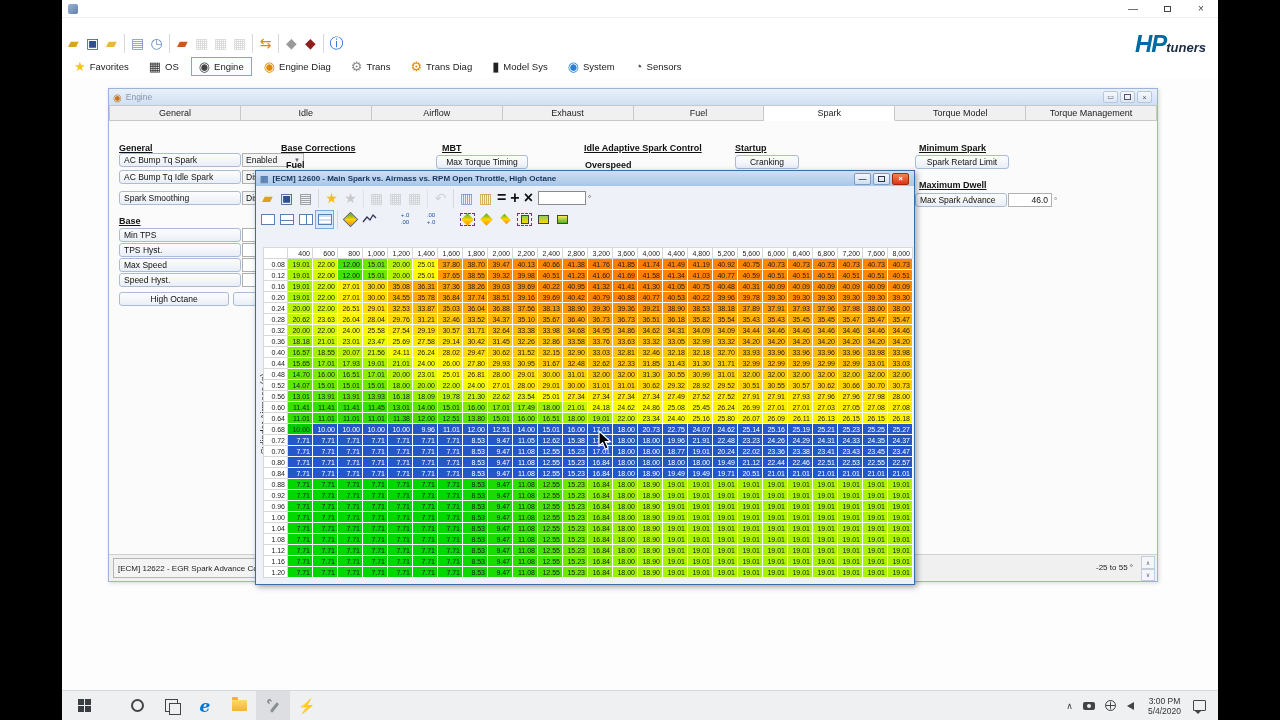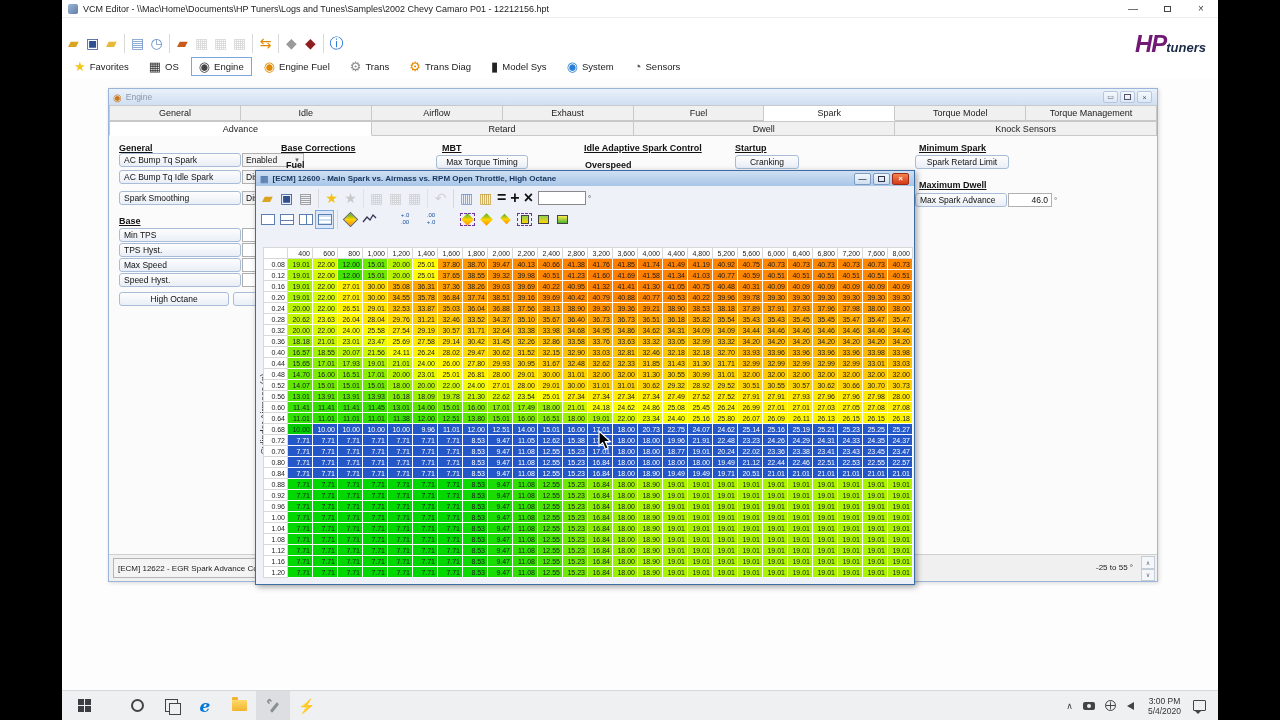--- a/index.html
+++ b/index.html
@@ -17,21 +17,21 @@
   .menu-item{padding:0 9px;}
   .toolbar{position:absolute;left:2px;top:31px;right:0;height:24px;display:flex;align-items:center;background:#fff;}
   .gi{display:inline-flex;width:19px;height:19px;align-items:center;justify-content:center;font-size:14px;line-height:1;}
   .gi.dis{opacity:.55;filter:grayscale(1);}
   .gi.sep{border-left:1px solid #d8d8d8;margin-left:3px;padding-left:3px;width:23px;}
   .catbar{position:absolute;left:4px;top:55px;right:0;height:22px;display:flex;align-items:center;background:#fff;font-size:9.5px;color:#222;}
   .cat-item{display:flex;align-items:center;gap:4px;padding:2px 7px;margin-right:4px;border:1px solid transparent;}
   .cat-item.active{border:1px solid #7aa7e0;background:#fdfdfd;}
   .cat-ic{font-size:13px;line-height:1;}
   .logo{position:absolute;right:12px;top:30px;font-style:italic;}
-  .logo .hp{font-weight:bold;font-size:24px;color:#701a75;letter-spacing:-1px;margin-left:36px;}
+  .logo .hp{font-weight:bold;font-size:24px;color:#0369a1;letter-spacing:-1px;margin-left:36px;}
   .logo .tn{font-weight:bold;font-size:13px;color:#1a2b45;}
   .workarea{position:absolute;left:0;top:78px;right:0;bottom:0;background:#fdfdfd;}
   
   .engine-win{position:absolute;left:46px;top:10px;width:1050px;height:494px;background:#fbfbfb;border:1px solid #9ab5d9;box-shadow:1px 1px 4px rgba(0,0,0,.15);}
   .e-title{position:absolute;left:0;top:0;right:0;height:16px;background:linear-gradient(#eaf1fa,#cfdff2);display:flex;align-items:center;font-size:8.5px;color:#8a97a8;}
   .e-title .eic{margin:0 4px;font-size:10px;color:#c87820;}
   .e-btn{width:15px;height:12px;border:1px solid #b8c6dc;background:linear-gradient(#f6f9fd,#dde8f6);display:flex;align-items:center;justify-content:center;font-size:7px;color:#556;margin-right:2px;border-radius:2px;}
   .tabs{position:absolute;left:0;right:0;display:flex;}
   .tabs1{top:16px;height:16px;}
   .tabs2{top:32px;height:15px;}
@@ -122,21 +122,20 @@
 </style>
 </head>
 <body>
 
 <div class="stage">
   <div class="desktop">
 
     <div class="vcm">
       <div class="titlebar">
         <span class="app-ic"></span>
-        <span>VCM Editor - \\Mac\Home\Documents\HP Tuners\Logs and Tunes\Samples\2002 Chevy Camaro P01 - 12212156.hpt</span>
         <span class="wbtns">
           <span class="wbtn">—</span>
           <span class="wbtn">
               <span class="restore-g"></span>
             </span>
           <span class="wbtn">×</span>
         </span>
       </div>
       <div class="toolbar">
           <span class="gi" style="color: rgb(217, 165, 32);">▰</span>
@@ -161,21 +160,21 @@
           <div class="cat-item">
             <span class="cat-ic" style="color: rgb(51, 51, 51);">▦</span>
             <span>OS</span>
           </div>
           <div class="cat-item active">
             <span class="cat-ic" style="color: rgb(68, 68, 68);">◉</span>
             <span>Engine</span>
           </div>
           <div class="cat-item">
             <span class="cat-ic" style="color: rgb(224, 138, 0);">◉</span>
-            <span>Engine Fuel</span>
+            <span>Engine Diag</span>
           </div>
           <div class="cat-item">
             <span class="cat-ic" style="color: rgb(138, 138, 138);">⚙</span>
             <span>Trans</span>
           </div>
           <div class="cat-item">
             <span class="cat-ic" style="color: rgb(224, 138, 0);">⚙</span>
             <span>Trans Diag</span>
           </div>
           <div class="cat-item">
@@ -209,26 +208,20 @@
           </div>
           <div class="tabs tabs1">
               <div class="tab">General</div>
               <div class="tab">Idle</div>
               <div class="tab">Airflow</div>
               <div class="tab">Exhaust</div>
               <div class="tab">Fuel</div>
               <div class="tab active">Spark</div>
               <div class="tab">Torque Model</div>
               <div class="tab">Torque Management</div>
-            </div>
-          <div class="tabs tabs2">
-              <div class="tab active">Advance</div>
-              <div class="tab">Retard</div>
-              <div class="tab">Dwell</div>
-              <div class="tab">Knock Sensors</div>
             </div>
 
           <div class="e-content">
             <div>
                 <div class="hdr-u" style="left: 10px; top: 7px;">General</div>
                 <div class="fieldrow" style="left: 10px; top: 17px;">
                   <span class="flabel">AC Bump Tq Spark</span>
                   <span class="fvalue">Enabled<span class="combo-arrow">▼</span></span>
                 </div>
                 <div class="fieldrow" style="left: 10px; top: 34px;">

